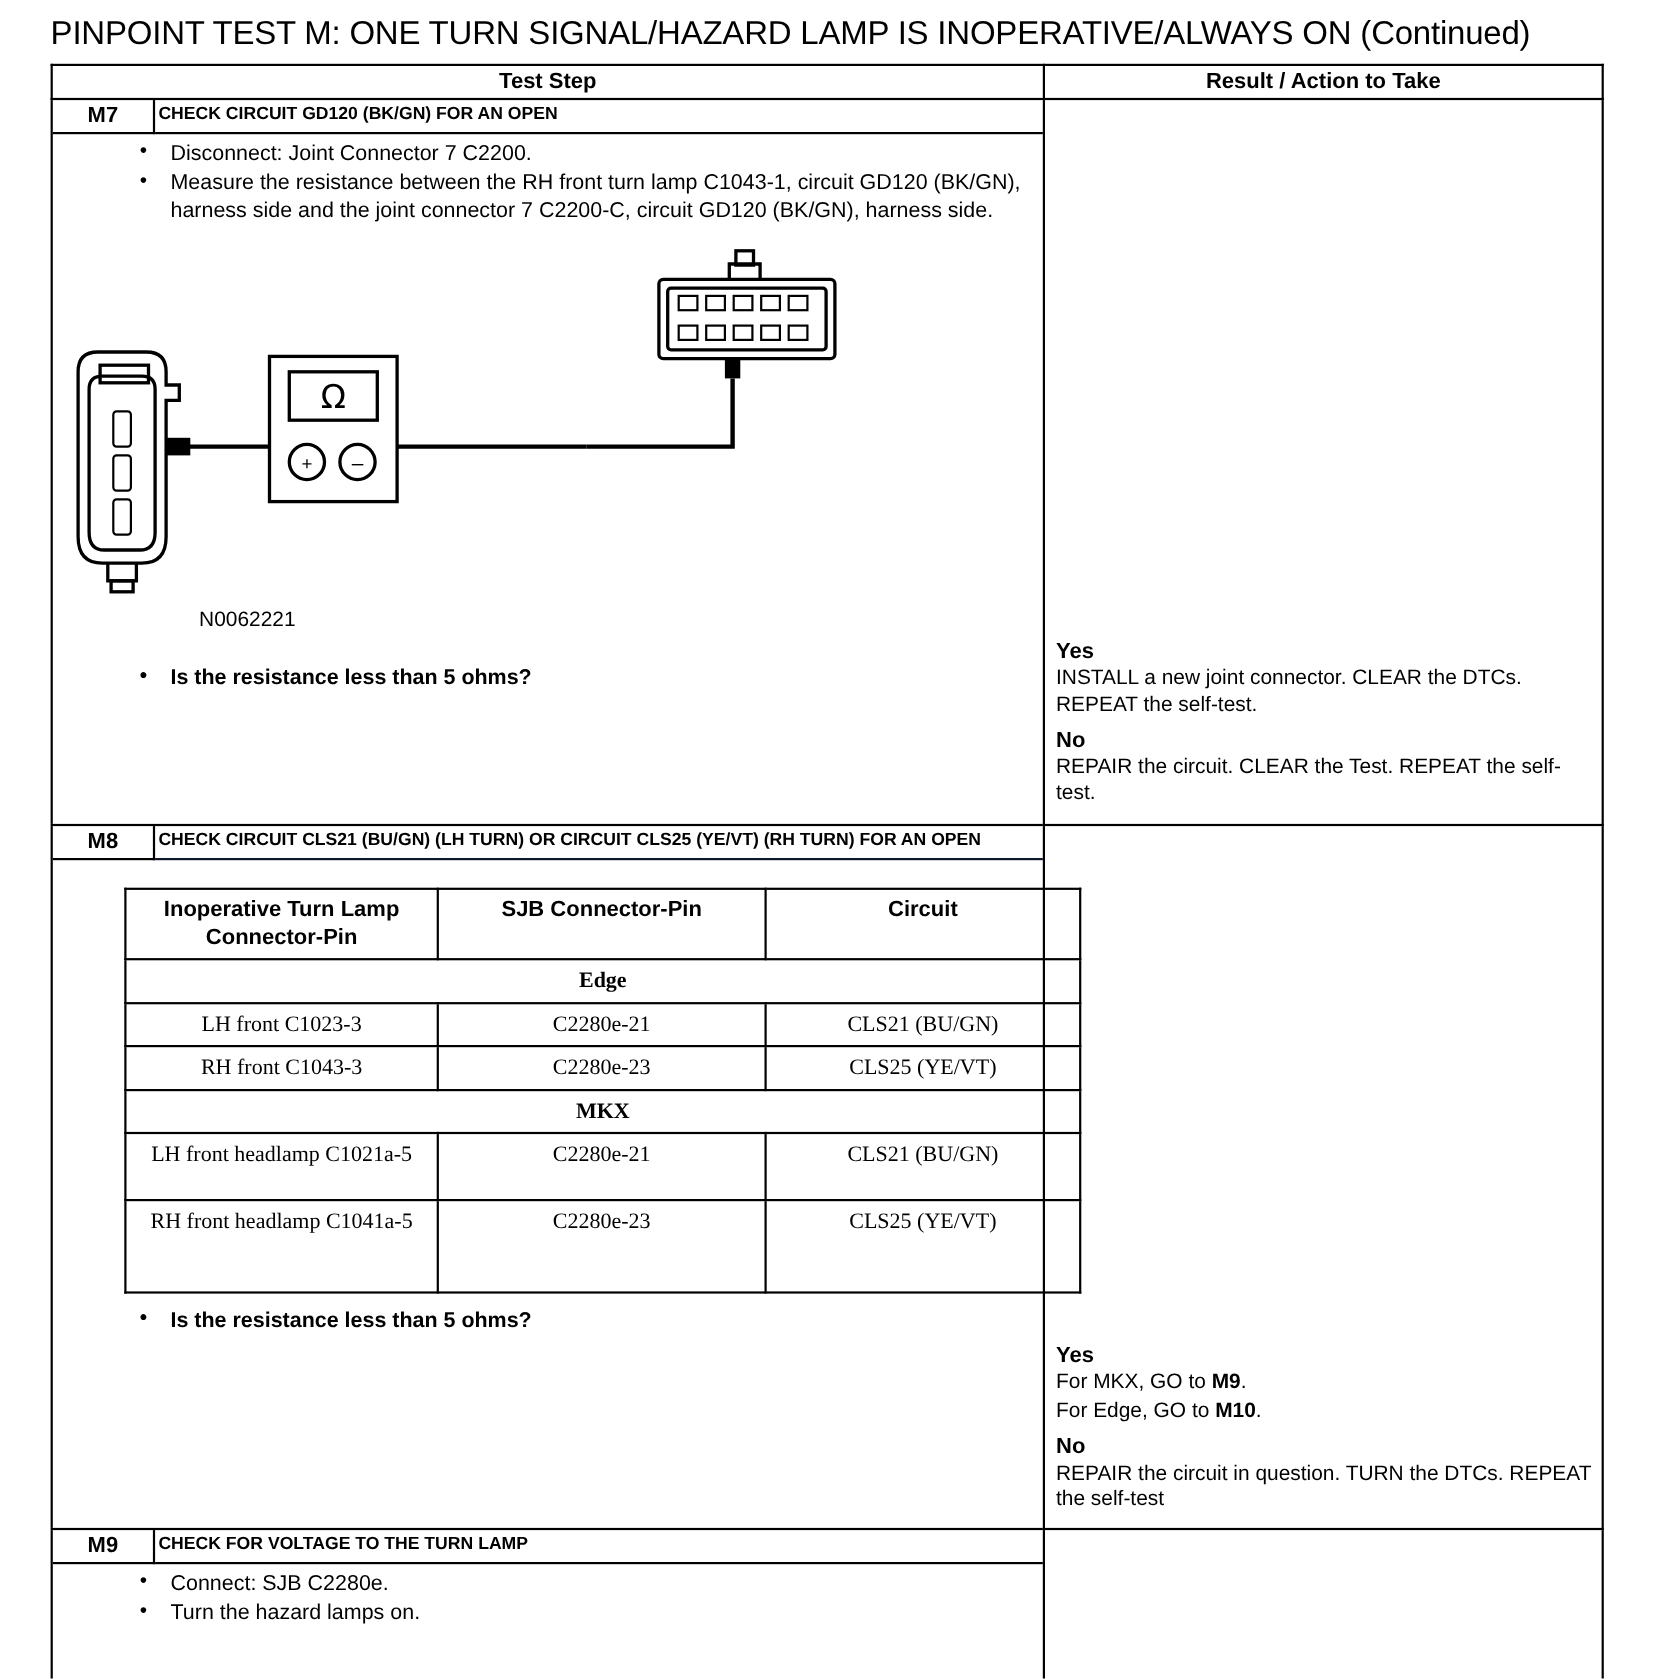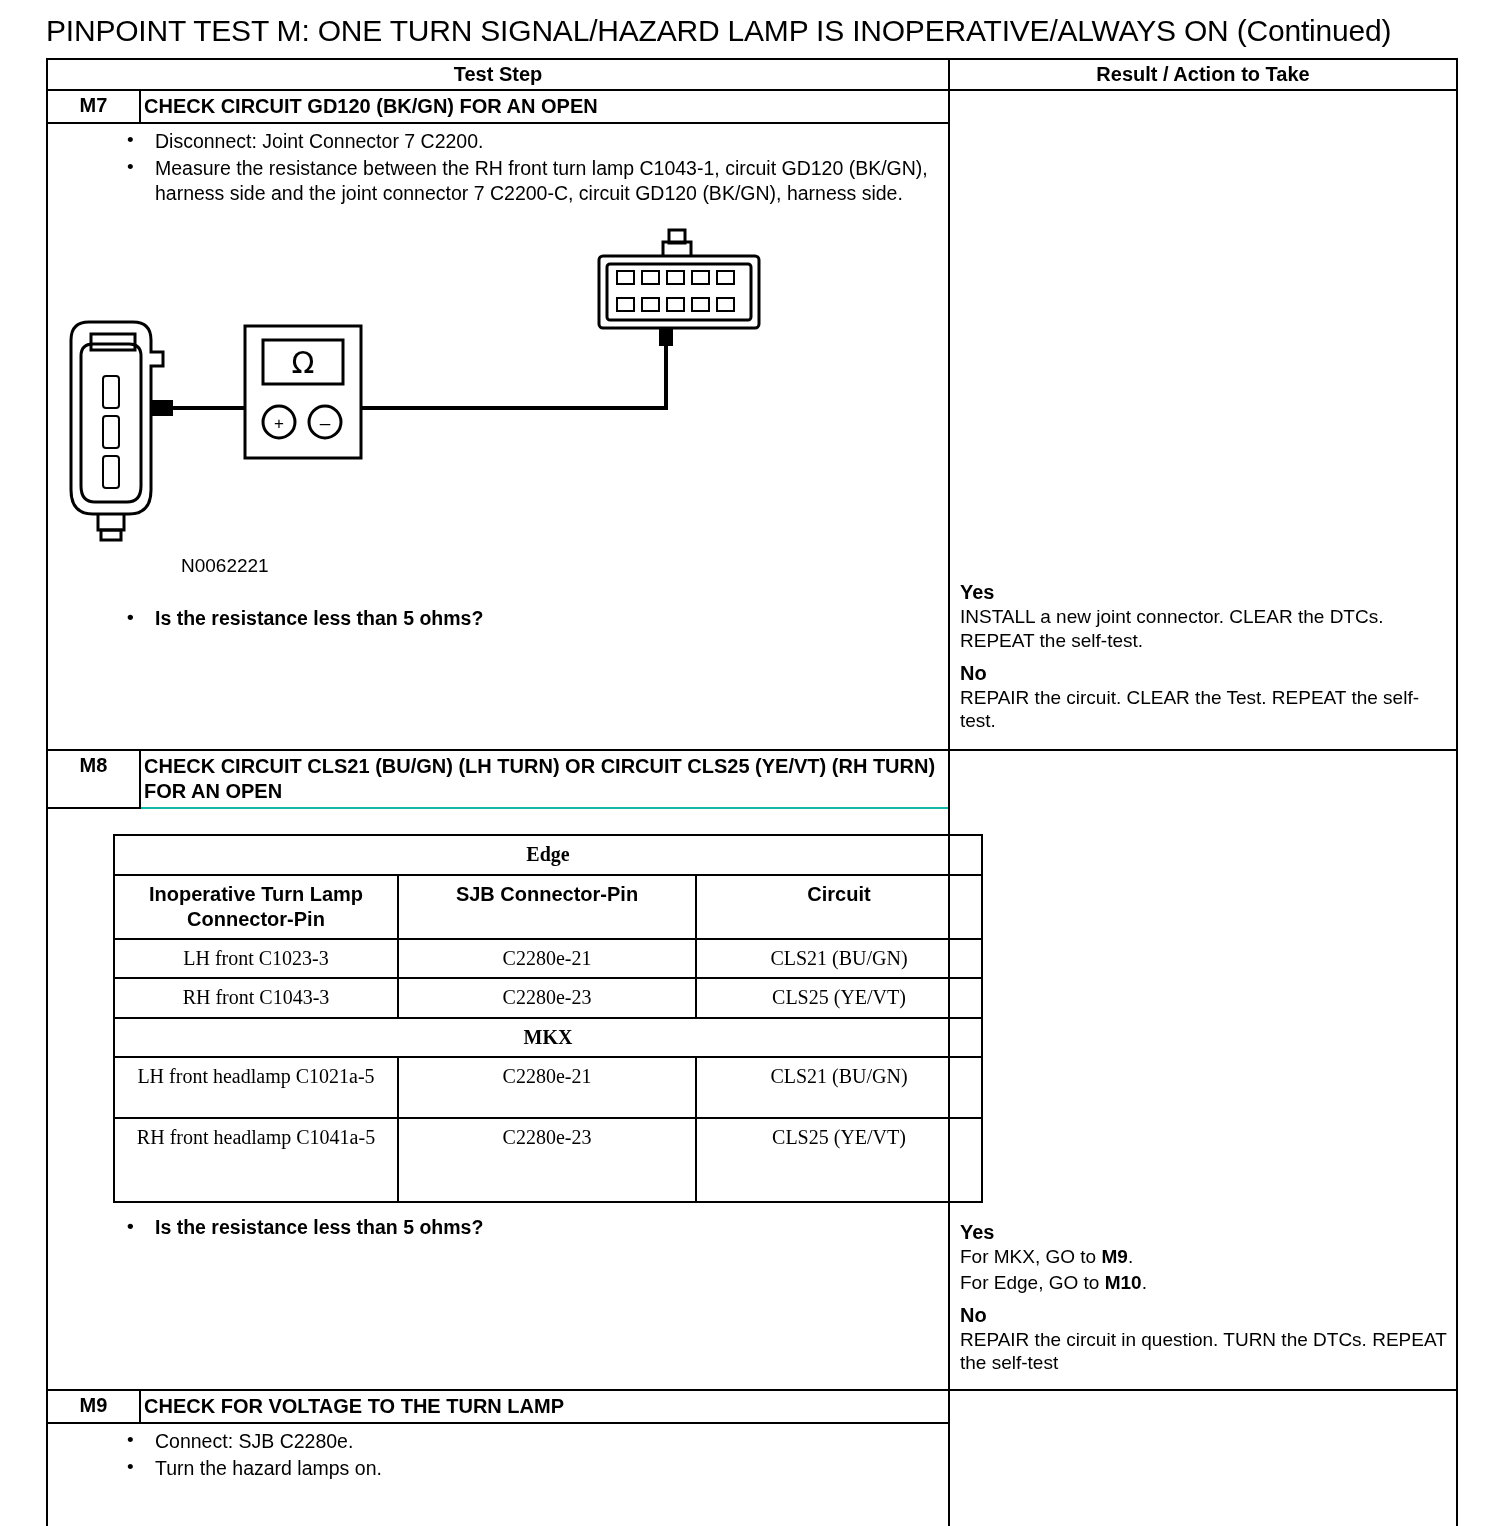--- a/index.html
+++ b/index.html
@@ -51,21 +51,21 @@
   .step-num {
     width: 92px;
     text-align: center;
     font-weight: bold;
     font-size: 20px;
     padding: 7px 0;
     vertical-align: top;
   }
   .step-title {
     font-weight: bold;
-    font-size: 20px;
+    font-size: 16px;
     padding: 7px 0 7px 10px;
     line-height: 1.25;
   }
   .step-body {
     padding: 6px 10px 6px 10px;
     font-size: 19.5px;
     line-height: 1.28;
   }
   ul.bullets {
     margin: 2px 0 0 0;
@@ -266,39 +266,39 @@
     <tr>
       <td style="padding:0;border:none;border-top:2px solid #000;">
         <table style="width:100%;border-collapse:collapse;table-layout:fixed;">
           <colgroup>
                 <col style="width:92px">
                 <col>
               </colgroup>
           <tbody>
                 <tr>
             <td class="step-num" style="border:none;border-bottom:2px solid #000;border-right:2px solid #000;">M8</td>
-            <td class="step-title" style="border:none;border-bottom:2px solid #14b8a6;">CHECK CIRCUIT CLS21 (BU/GN) (LH TURN) OR CIRCUIT CLS25 (YE/VT) (RH TURN) FOR AN OPEN</td>
+            <td class="step-title" style="border:none;border-bottom:2px solid #0f172a;">CHECK CIRCUIT CLS21 (BU/GN) (LH TURN) OR CIRCUIT CLS25 (YE/VT) (RH TURN) FOR AN OPEN</td>
           </tr>
           <tr>
             <td colspan="2" class="step-body" style="border:none;">
 
               <table class="inner">
                 <colgroup>
                         <col class="c1">
                         <col class="c2">
                         <col class="c3">
                       </colgroup>
                 <tbody>
                         <tr>
-                  <td class="group" colspan="3">Edge</td>
-                </tr>
-                <tr>
                   <th>Inoperative Turn Lamp Connector-Pin</th>
                   <th>SJB Connector-Pin</th>
                   <th>Circuit</th>
+                </tr>
+                <tr>
+                  <td class="group" colspan="3">Edge</td>
                 </tr>
                 <tr>
                   <td>LH front C1023-3</td>
                   <td>C2280e-21</td>
                   <td>CLS21 (BU/GN)</td>
                 </tr>
                 <tr>
                   <td>RH front C1043-3</td>
                   <td>C2280e-23</td>
                   <td>CLS25 (YE/VT)</td>

